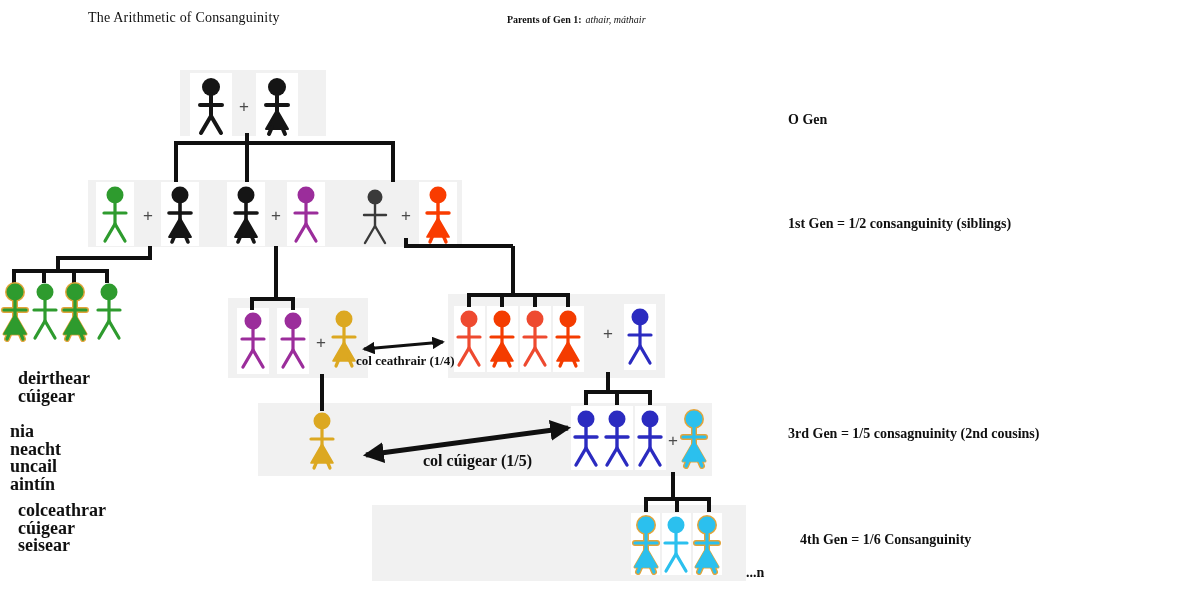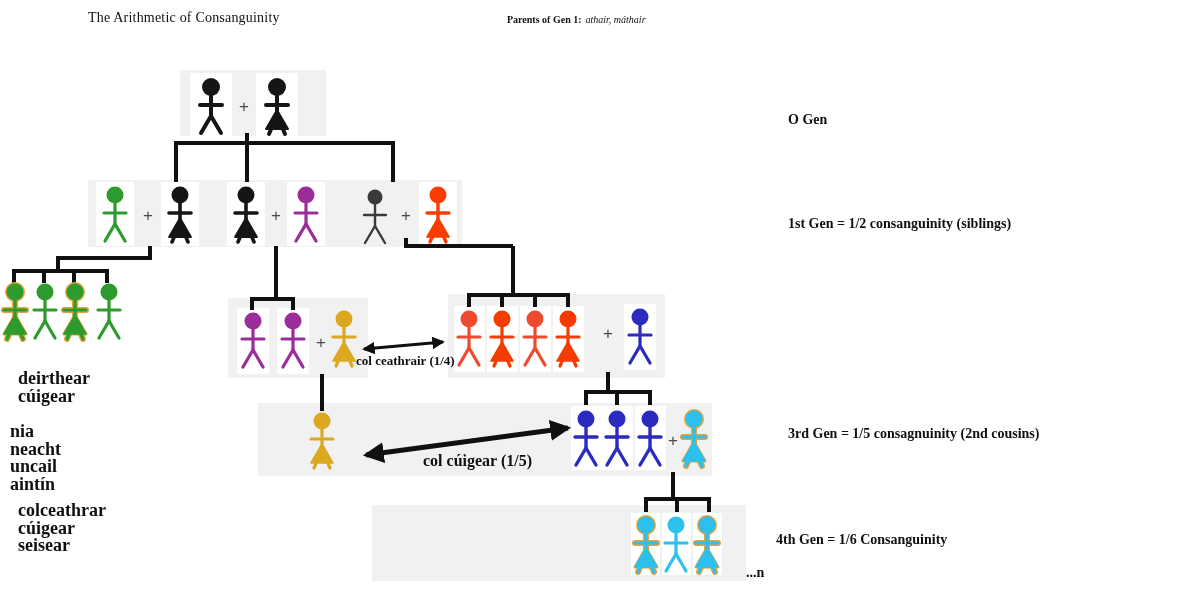--- a/index.html
+++ b/index.html
@@ -284,21 +284,21 @@
 
   <div class="txt title" style="left:88px;top:10px;">The Arithmetic of Consanguinity</div>
 
   <div class="txt legend" style="left:507px;top:12px;">
     <div><b>Parents of Gen 1:</b><i>athair, máthair</i></div>
   </div>
 
   <div class="txt genlab" style="left:788px;top:112px;">O Gen</div>
   <div class="txt genlab" style="left:788px;top:216px;">1st Gen = 1/2 consanguinity (siblings)</div>
   <div class="txt genlab" style="left:788px;top:426px;font-family:Liberation Serif, serif;">3rd Gen = 1/5 consagnuinity (2nd cousins)</div>
-  <div class="txt genlab" style="left:776px;top:532px;">4th Gen = 1/6 Consanguinity</div>
+  <div class="txt genlab" style="left:800px;top:532px;">4th Gen = 1/6 Consanguinity</div>
 
   <div class="txt sidegrp" style="left:18px;top:370px;">
     <div>deirthear</div>
     <div>cúigear</div>
   </div>
   <div class="txt sidegrp" style="left:10px;top:423px;">
     <div>nia</div>
     <div>neacht</div>
     <div>uncail</div>
     <div>aintín</div>

